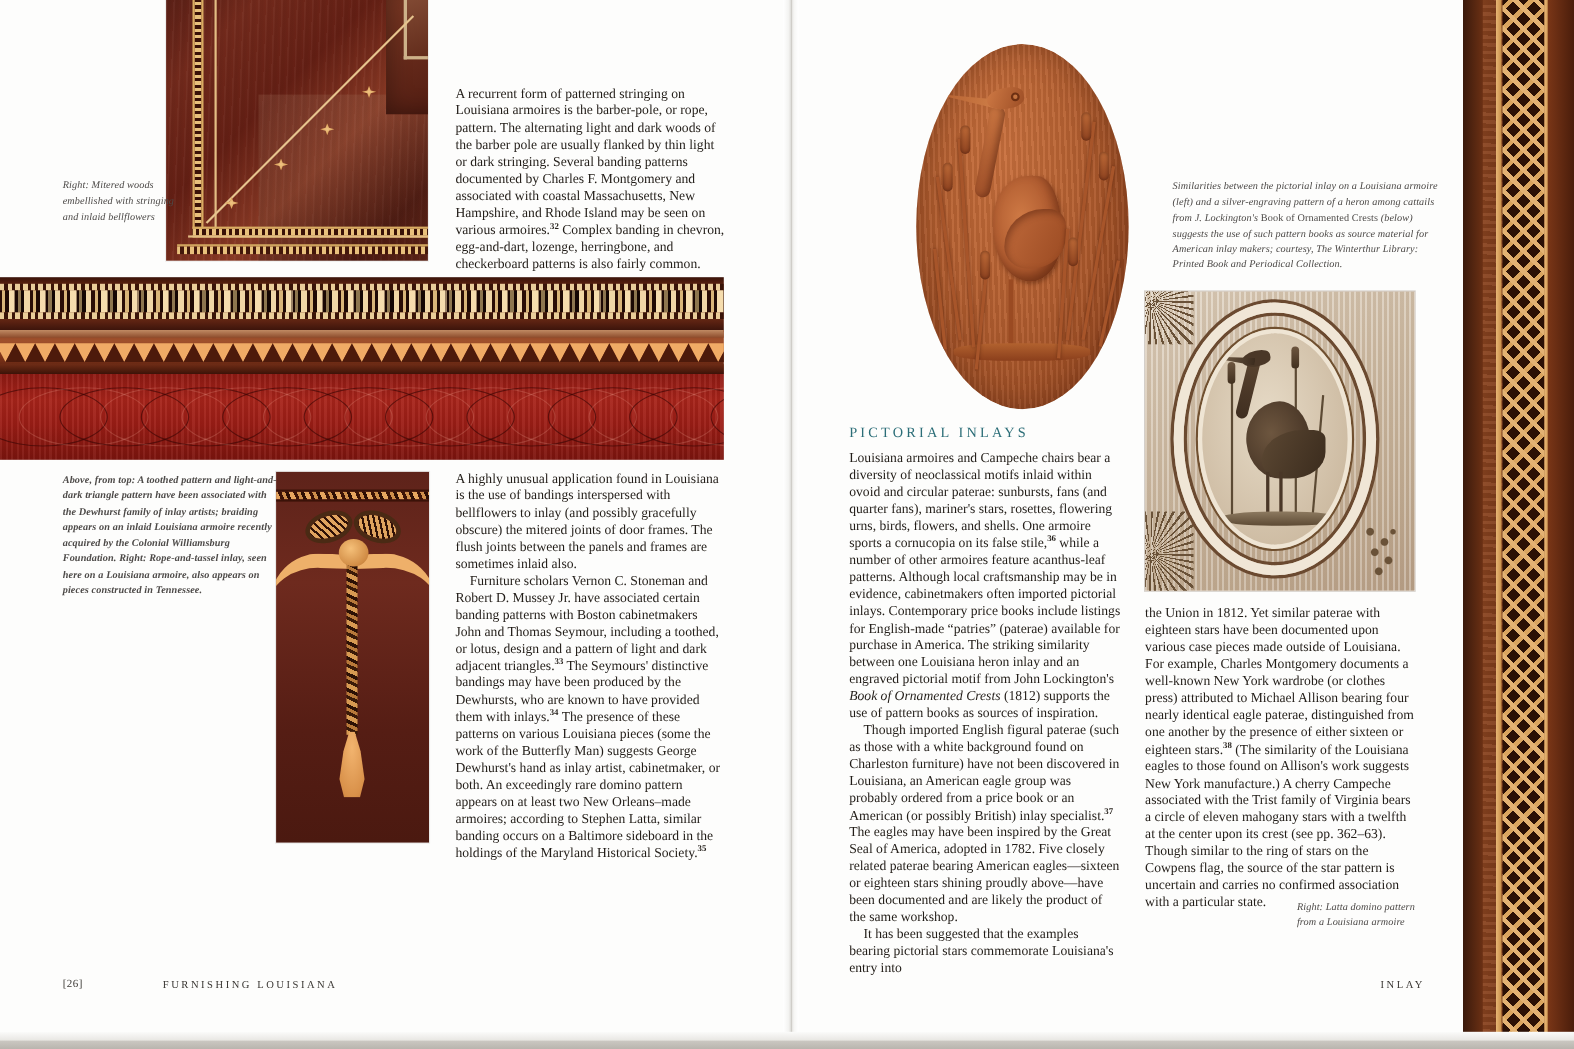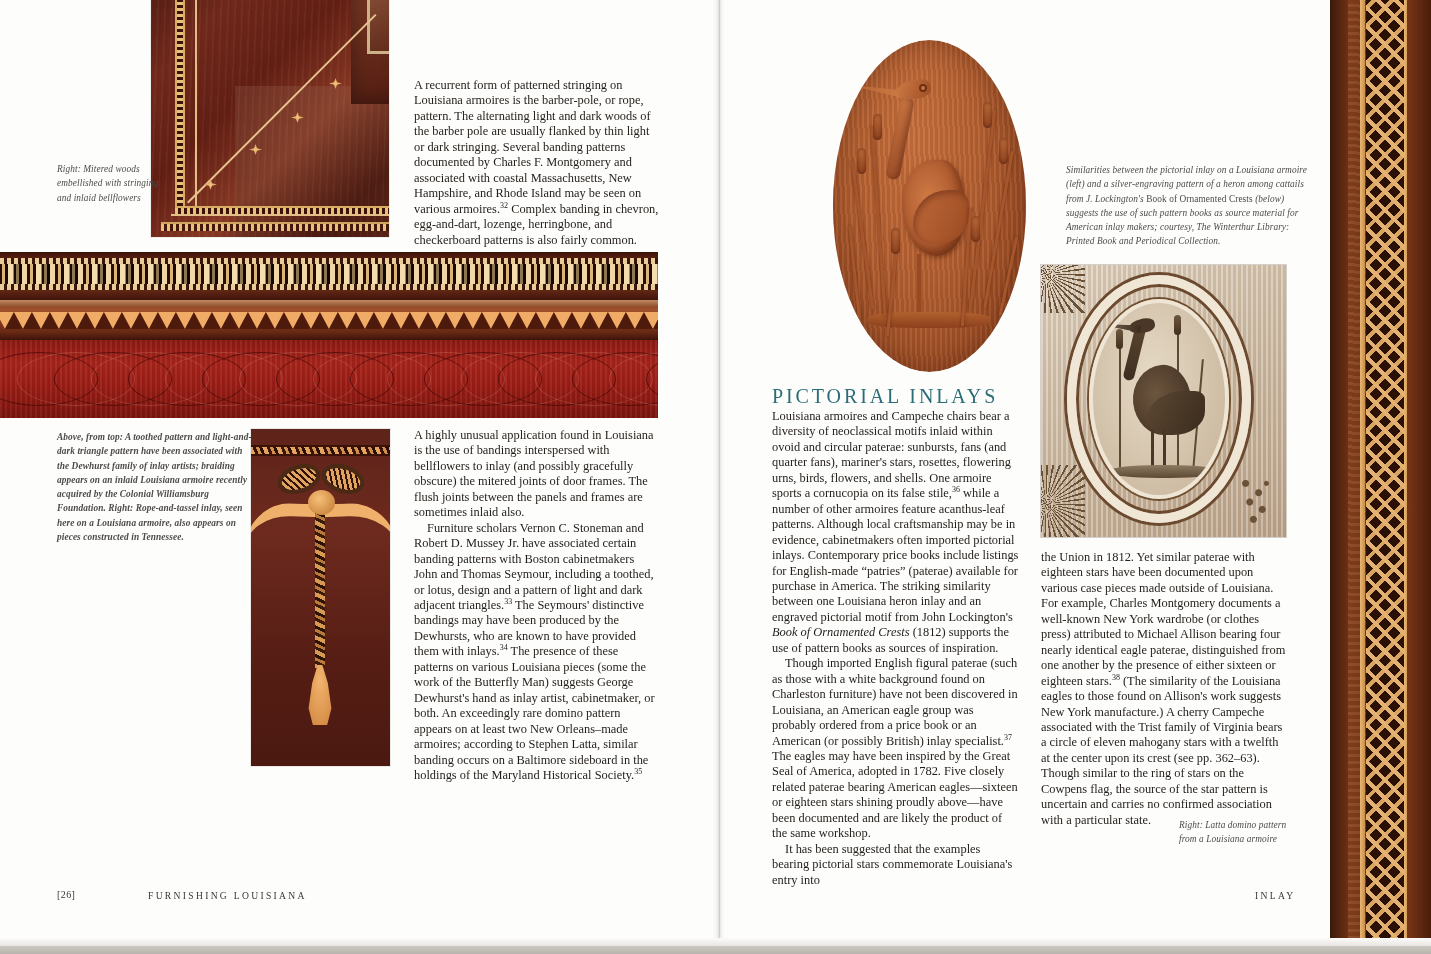--- a/index.html
+++ b/index.html
@@ -32,36 +32,36 @@
   .body-text {
     font-family:"Liberation Serif", serif;
     font-size:12.4px;
     line-height:15.45px;
     color:#221d18;
     text-align:left;
     hyphens:none;
   }
   .body-text p { margin:0; }
   .body-text p + p { text-indent:13px; }
-  .body-text sup { font-size:8px; vertical-align:super; line-height:0; }
+  .body-text sup { font-size:8px; vertical-align:super; line-height:0;font-weight:bold; }
   .body-text i { font-style:italic; }
 
   .caption {
     font-family:"Liberation Serif", serif;
     font-style:italic;
     font-size:9.3px;
     line-height:14.3px;
     color:#4d4a48;
     letter-spacing:.1px;
   }
   .caption .roman { font-style:normal; }
 
   .section-head {
     font-family:"Liberation Serif", serif;
-    font-size:20px;
+    font-size:13px;
     letter-spacing:2.9px;
     color:#2b6d77;
     text-transform:uppercase;
     white-space:nowrap;
   }
 
   .folio {
     font-family:"Liberation Serif", serif;
     font-size:10px;
     letter-spacing:.4px;

